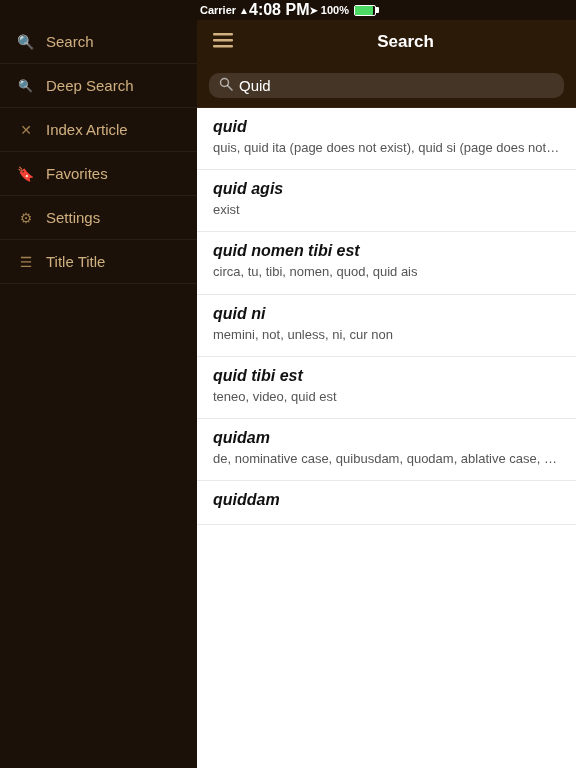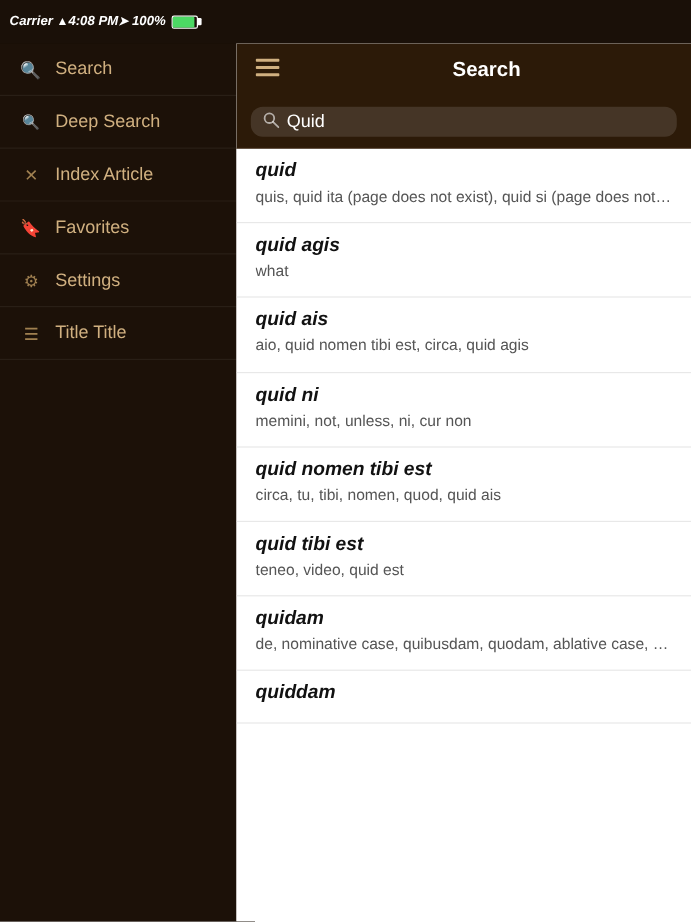--- a/index.html
+++ b/index.html
@@ -10,39 +10,38 @@
       height: 768px;
       font-family: -apple-system, 'Helvetica Neue', Arial, sans-serif;
       display: flex;
       flex-direction: column;
       overflow: hidden;
       background: #1a1008;
     }
 
     
     .status-bar {
-      height: 36px;
+      height: 20px;
       background: #1a1008;
       display: flex;
       align-items: center;
-      justify-content: flex-start;
+      justify-content: center;
       padding: 0 8px;
       flex-shrink: 0;
-      font-style: italic;
     }
     .status-bar-left {
       font-size: 11px;
       color: #fff;
       font-weight: 600;
       display: flex;
       align-items: center;
       gap: 3px;
     }
     .status-bar-center {
-      font-size: 11px;
+      font-size: 16px;
       color: #fff;
       font-weight: 600;
     }
     .status-bar-right {
       font-size: 11px;
       color: #fff;
       font-weight: 600;
       display: flex;
       align-items: center;
       gap: 3px;
@@ -267,35 +266,31 @@
       </div>
     </div>
 
     <div class="results-list" id="results-container">
     <div class="result-item">
           <div class="result-title">quid</div>
           <div class="result-description">quis, quid ita (page does not exist), quid si (page does not exist), ca cosa (page does not exist), qui (</div>
         </div>
         <div class="result-item">
           <div class="result-title">quid agis</div>
-          <div class="result-description">what</div>
-        </div>
-        <div class="result-item">
-          <div class="result-title">quid ais</div>
-          <div class="result-description">aio, quid nomen tibi est, circa, quid agis</div>
+          <div class="result-description">exist</div>
+        </div>
+        <div class="result-item">
+          <div class="result-title">quid nomen tibi est</div>
+          <div class="result-description">circa, tu, tibi, nomen, quod, quid ais</div>
         </div>
         <div class="result-item">
           <div class="result-title">quid ni</div>
           <div class="result-description">memini, not, unless, ni, cur non</div>
         </div>
         <div class="result-item">
-          <div class="result-title">quid nomen tibi est</div>
-          <div class="result-description">circa, tu, tibi, nomen, quod, quid ais</div>
-        </div>
-        <div class="result-item">
           <div class="result-title">quid tibi est</div>
           <div class="result-description">teneo, video, quid est</div>
         </div>
         <div class="result-item">
           <div class="result-title">quidam</div>
           <div class="result-description">de, nominative case, quibusdam, quodam, ablative case, quorundam, quaedam, dative case, cujusdan</div>
         </div>
         <div class="result-item">
           <div class="result-title">quiddam</div>
         </div>

